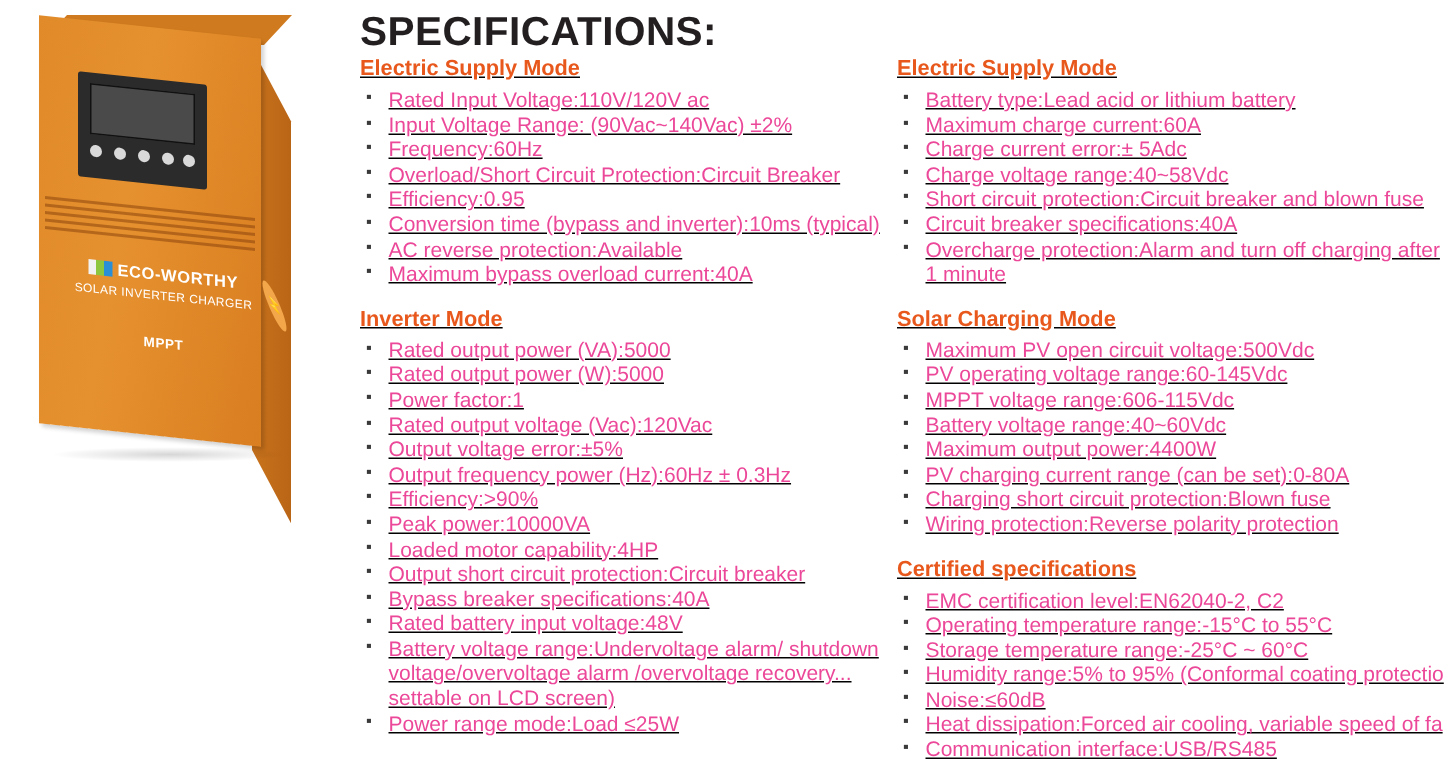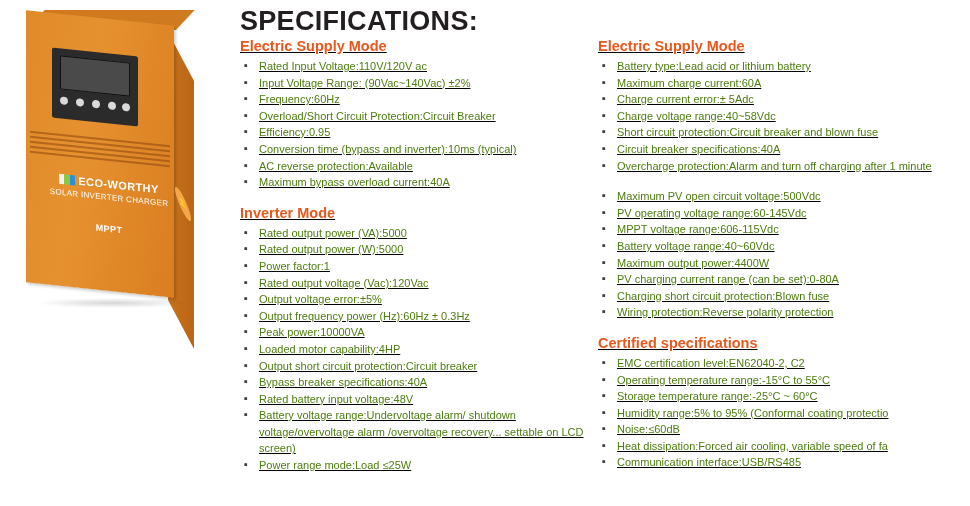--- a/index.html
+++ b/index.html
@@ -197,23 +197,23 @@
     line-height: 16px;
   }
   ul.items {
     list-style: none;
     margin: 0;
     padding: 0;
   }
   ul.items li {
     position: relative;
     padding-left: 19px;
-    font-size: 11px;
+    font-size: 14px;
     line-height: 16.6px;
-    color: #4d7c0f;
+    color: #ec4899;
   }
   ul.items li::before {
     content: "▪";
     position: absolute;
     left: 4px;
     top: -1px;
     font-size: 11px;
     color: #3a3a3a;
   }
   .nowrap { white-space: nowrap; }
@@ -283,20 +283,21 @@
 
       <div class="group">
         <div class="group-head">Inverter Mode</div>
         <ul class="items">
           <li>Rated output power (VA):5000</li>
           <li>Rated output power (W):5000</li>
           <li>Power factor:1</li>
           <li>Rated output voltage (Vac):120Vac</li>
           <li>Output voltage error:±5%</li>
           <li>Output frequency power (Hz):60Hz ± 0.3Hz</li>
+          <li>Efficiency:&gt;90%</li>
           <li>Peak power:10000VA</li>
           <li>Loaded motor capability:4HP</li>
           <li>Output short circuit protection:Circuit breaker</li>
           <li>Bypass breaker specifications:40A</li>
           <li>Rated battery input voltage:48V</li>
           <li>Battery voltage range:Undervoltage alarm/ shutdown voltage/overvoltage alarm /overvoltage recovery... settable on LCD screen)</li>
           <li>Power range mode:Load ≤25W</li>
         </ul>
       </div>
 
@@ -313,20 +314,21 @@
           <li class="nowrap">Charge voltage range:40~58Vdc</li>
           <li class="nowrap">Short circuit protection:Circuit breaker and blown fuse</li>
           <li class="nowrap">Circuit breaker specifications:40A</li>
           <li>Overcharge protection:Alarm and turn off charging after 1 minute</li>
         </ul>
       </div>
 
       <div class="spacer-sm"></div>
 
       <div class="group">
+        <div class="group-head">Solar Charging Mode</div>
         <ul class="items">
           <li class="nowrap">Maximum PV open circuit voltage:500Vdc</li>
           <li class="nowrap">PV operating voltage range:60-145Vdc</li>
           <li class="nowrap">MPPT voltage range:606-115Vdc</li>
           <li class="nowrap">Battery voltage range:40~60Vdc</li>
           <li class="nowrap">Maximum output power:4400W</li>
           <li class="nowrap">PV charging current range (can be set):0-80A</li>
           <li class="nowrap">Charging short circuit protection:Blown fuse</li>
           <li class="nowrap">Wiring protection:Reverse polarity protection</li>
         </ul>

